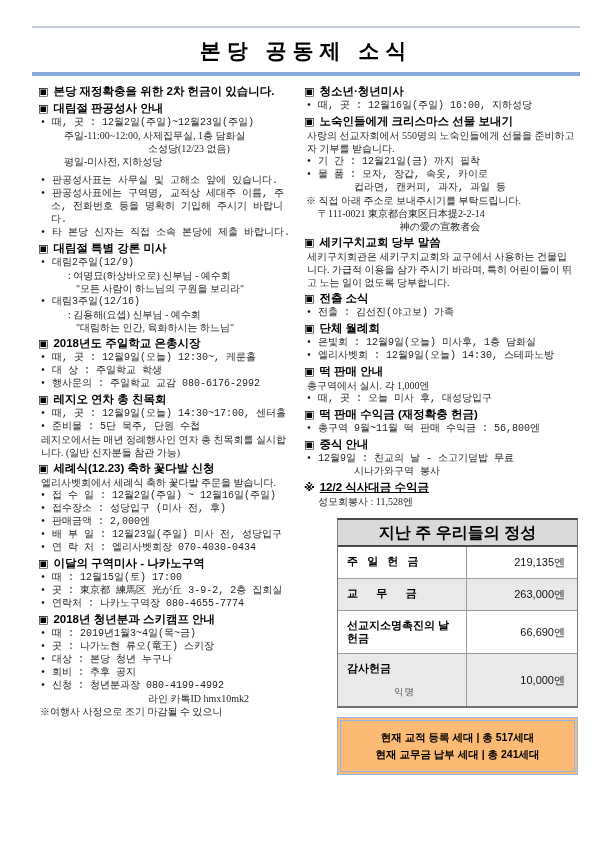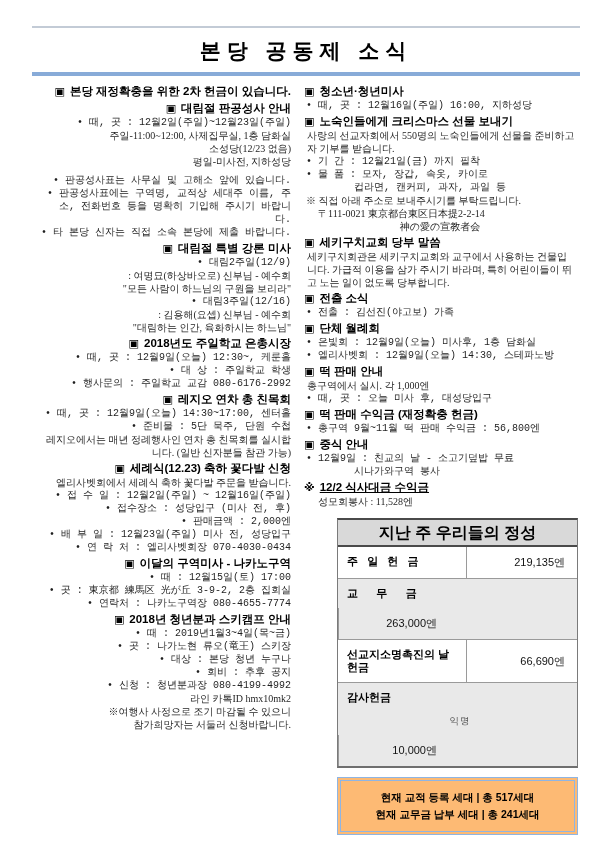--- a/index.html
+++ b/index.html
@@ -6,21 +6,21 @@
   .page{position:relative;width:600px;height:848px;margin:0 auto;background:#ffffff;overflow:hidden;
         font-family:"Liberation Serif","DejaVu Serif",serif;color:#1a1a1a;}
   
   .header{position:absolute;left:32px;right:20px;top:26px;}
   .header-topline{height:2px;background:#c3cbd6;}
   .title{text-align:center;font-family:"Liberation Sans","DejaVu Sans",sans-serif;font-weight:bold;
          font-size:21px;letter-spacing:6px;padding:9px 0 7px;color:#000;}
   .header-bar{height:4px;background:#88abd8;}
   
   .columns{position:absolute;top:84px;left:38px;right:24px;display:flex;gap:13px;align-items:flex-start;}
-  .col-left{width:253px;flex:none;text-align:right;}
+  .col-left{width:253px;flex:none;}
   .col-right{flex:1;min-width:0;}
   
   .section{margin-top:2px;}
   .section:first-child{margin-top:0;}
   .sec-heading{font-family:"Liberation Sans","DejaVu Sans",sans-serif;font-weight:bold;font-size:11.5px;
                line-height:15px;color:#000;}
   .sec-heading .marker{margin-right:5px;font-size:11px;}
   .sec-heading.underline .htext{text-decoration:underline;}
   .line{font-size:10px;line-height:13px;color:#1f1f1f;}
   .line.bullet{padding-left:11px;text-indent:-11px;margin-left:2px;font-family:Liberation Mono, monospace;}
@@ -35,21 +35,21 @@
   .line.center{text-align:center;}
   .line.gap{margin-top:6px;}
   
   .don-table{margin:10px 0 0 33px;width:241px;box-sizing:border-box;background:#fff;
              border:1px solid #7a7a7a;border-top:2px solid #4a4a4a;border-bottom:2px solid #6f6f6f;
              font-family:"Liberation Sans","DejaVu Sans",sans-serif;}
   .don-header{background:#d9d9d9;text-align:center;font-weight:bold;font-size:16px;line-height:25px;
               border-bottom:2px solid #4a4a4a;color:#000;}
   .don-row{display:flex;border-top:1px solid #9a9a9a;}
   .don-row:first-of-type{border-top:none;}
-  .don-row.shade{background:#e9e9e9;flex-direction:column;}
+  .don-row.shade{background:#e9e9e9;}
   .don-label{flex:1;min-width:0;padding:8px 4px 8px 9px;font-weight:bold;font-size:11px;line-height:13px;
              white-space:pre-wrap;color:#000;}
   .don-sub{display:block;font-weight:normal;font-size:9.5px;color:#555;margin-top:10px;letter-spacing:1px;text-align:center;}
   .don-amount{width:94px;flex:none;border-left:1px solid #9a9a9a;display:flex;align-items:center;
               justify-content:flex-end;padding:8px 12px 8px 4px;font-size:11px;color:#111;}
   
   .house-box{margin:9px 0 0 33px;width:241px;box-sizing:border-box;border:4px double #8fb5e3;
              background:#fdba74;padding:8px 2px;text-align:center;
              font-family:"Liberation Sans","DejaVu Sans",sans-serif;font-weight:bold;font-size:10.5px;
              line-height:17px;color:#000;}
@@ -118,21 +118,20 @@
         </div>
         <div class="section">
           <div class="sec-heading"><span class="marker">▣</span><span class="htext">2018년 청년분과 스키캠프 안내</span></div>
           <div class="line bullet">• 때 : 2019년1월3~4일(목~금)</div>
           <div class="line bullet">• 곳 : 나가노현 류오(竜王) 스키장</div>
           <div class="line bullet">• 대상 : 본당 청년 누구나</div>
           <div class="line bullet">• 회비 : 추후 공지</div>
           <div class="line bullet">• 신청 : 청년분과장 080-4199-4992</div>
           <div class="line cont3">라인 카톡ID hmx10mk2</div>
           <div class="line note">※여행사 사정으로 조기 마감될 수 있으니</div>
-          <div class="line cont0">참가희망자는 서둘러 신청바랍니다.</div>
         </div>
       </div>
 
     <div class="col-right">
       <div id="col-right-sections">
           <div class="section">
             <div class="sec-heading"><span class="marker">▣</span><span class="htext">청소년·청년미사</span></div>
             <div class="line bullet">• 때, 곳 : 12월16일(주일) 16:00, 지하성당</div>
           </div>
           <div class="section">

